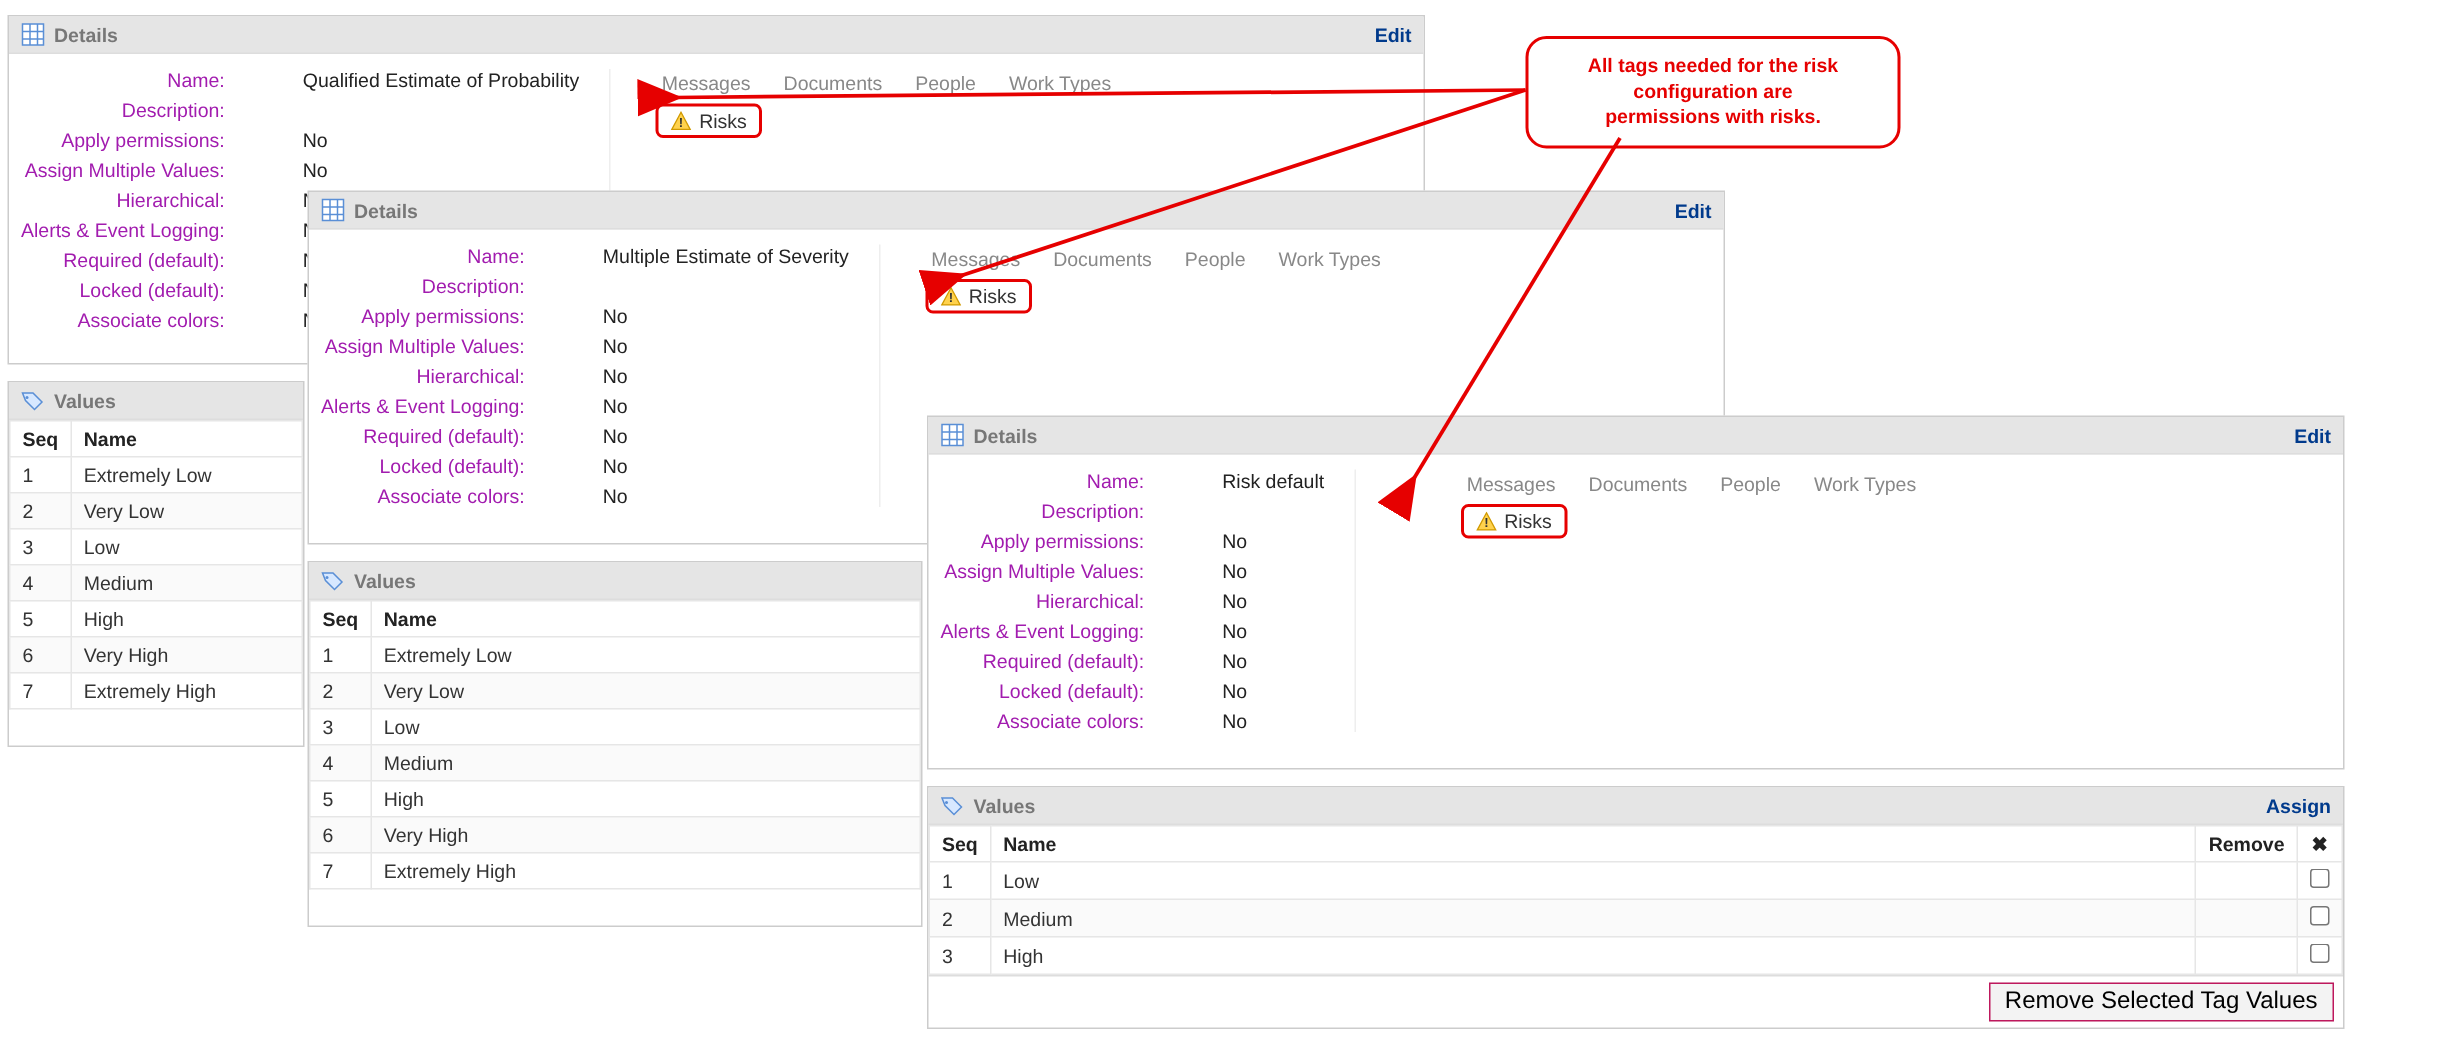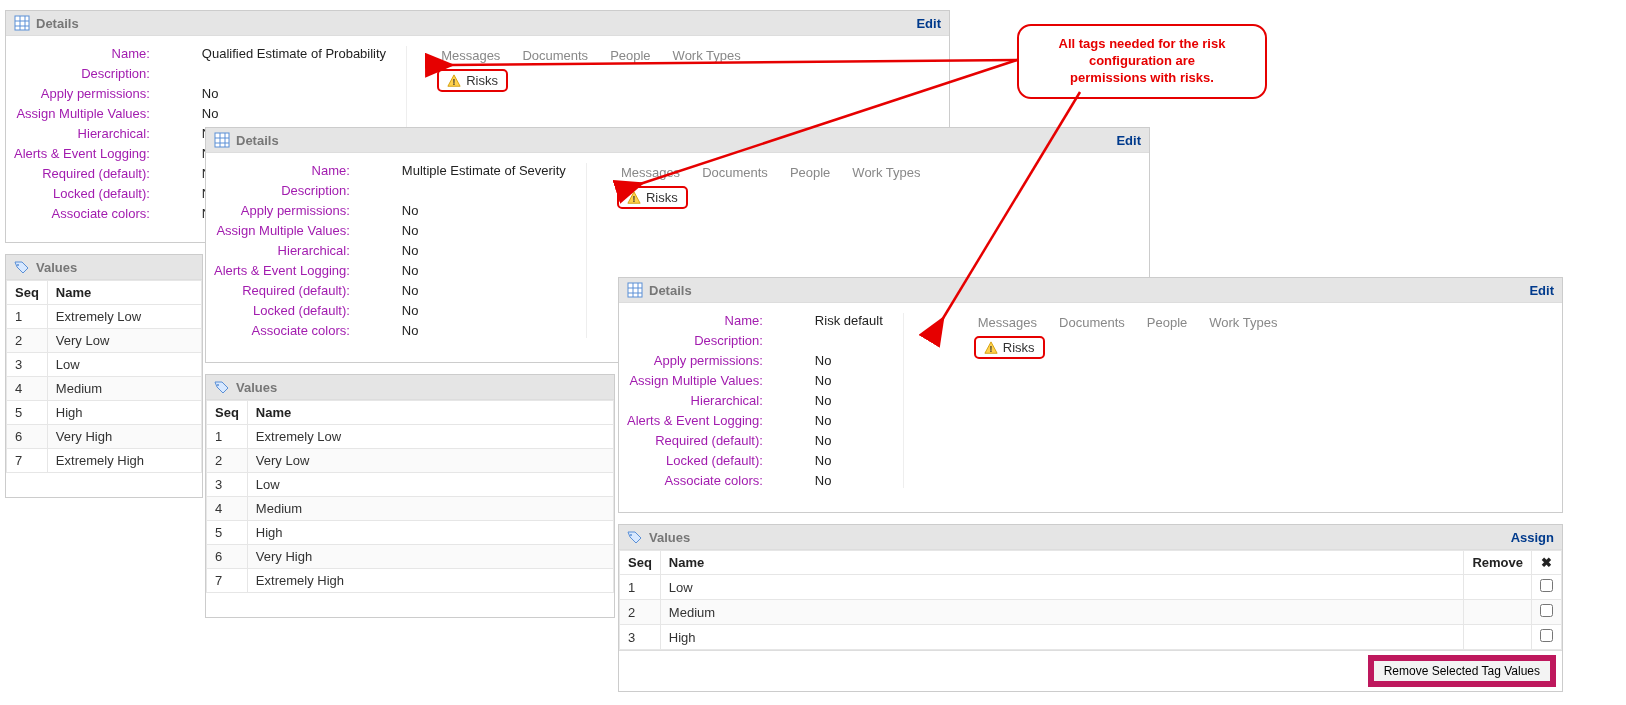--- a/index.html
+++ b/index.html
@@ -109,26 +109,26 @@
     line-height: 1.3;
     width: 250px;
   }
   svg.arrows {
     position:absolute;
     left:0; top:0;
     width:1626px; height:705px;
     pointer-events:none;
   }
   .btn {
-    border:6px solid #be185d;
+    border:1px solid #be185d;
     background:#f3f3f3;
     padding:3px 10px;
     cursor:pointer;
     font-family:inherit;
-    font-size:12px;
+    font-size:16px;
   }
   .btn-row { padding:4px 6px; text-align:right; border-top:1px solid #ddd;}
   .x-icon { color:#c00; font-weight:bold; text-align:center;}
   .center-cell{text-align:center !important;}
   input[type=checkbox]{margin:0;}
 </style>
 </head>
 <body>
 
 <div class="panel" style="left:5px; top:10px; width:945px; height:233px;">

